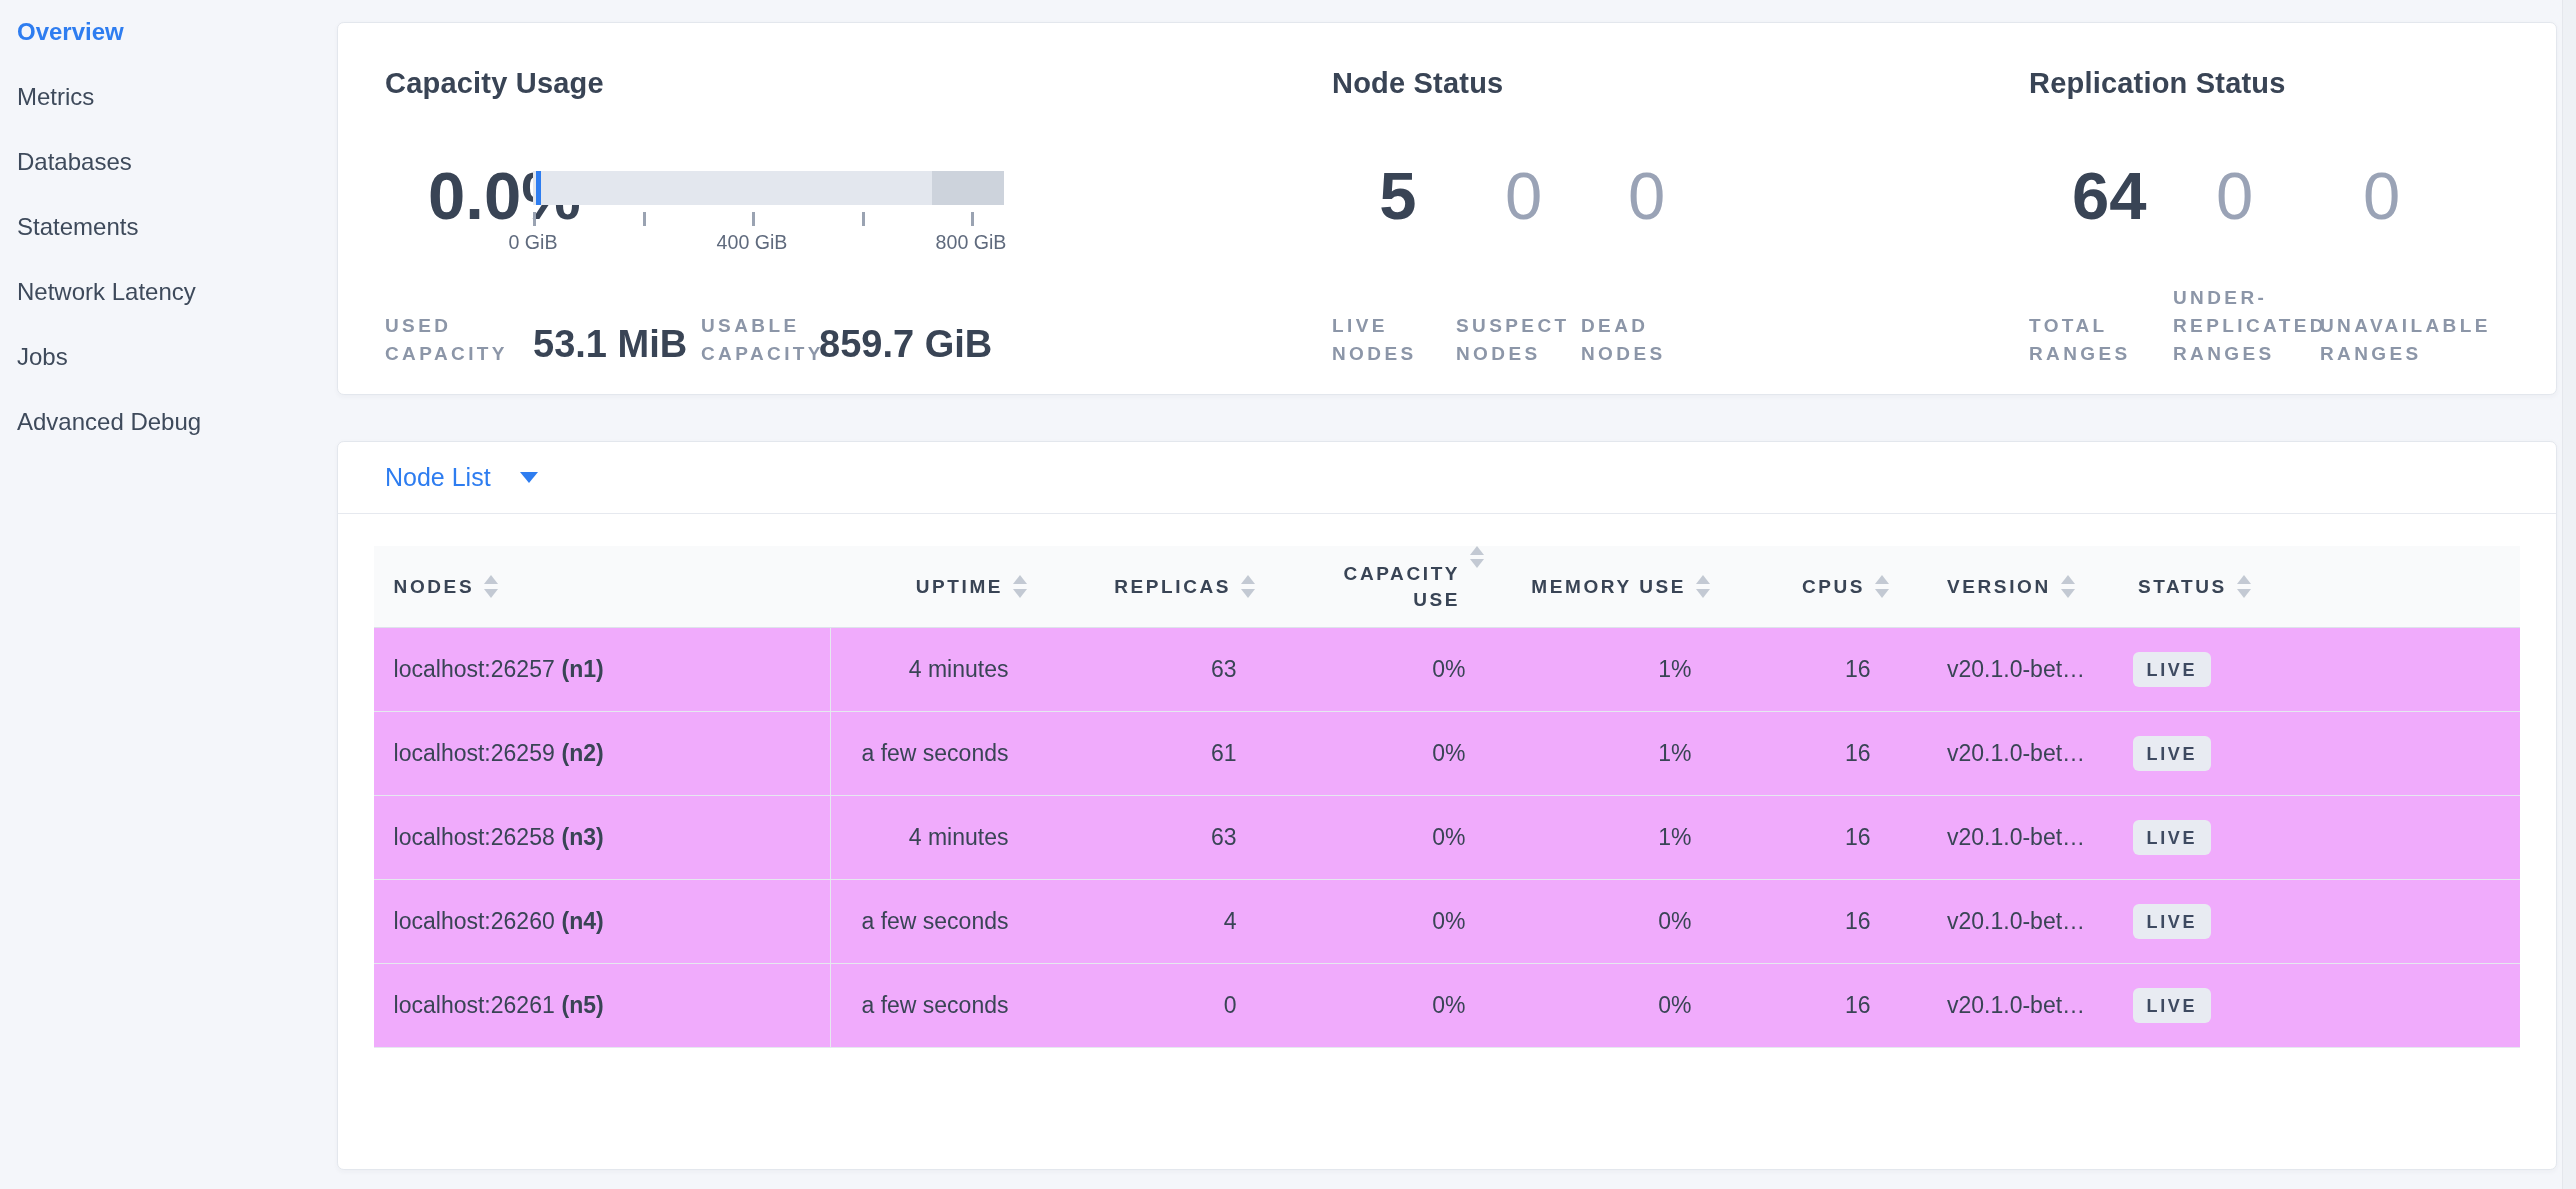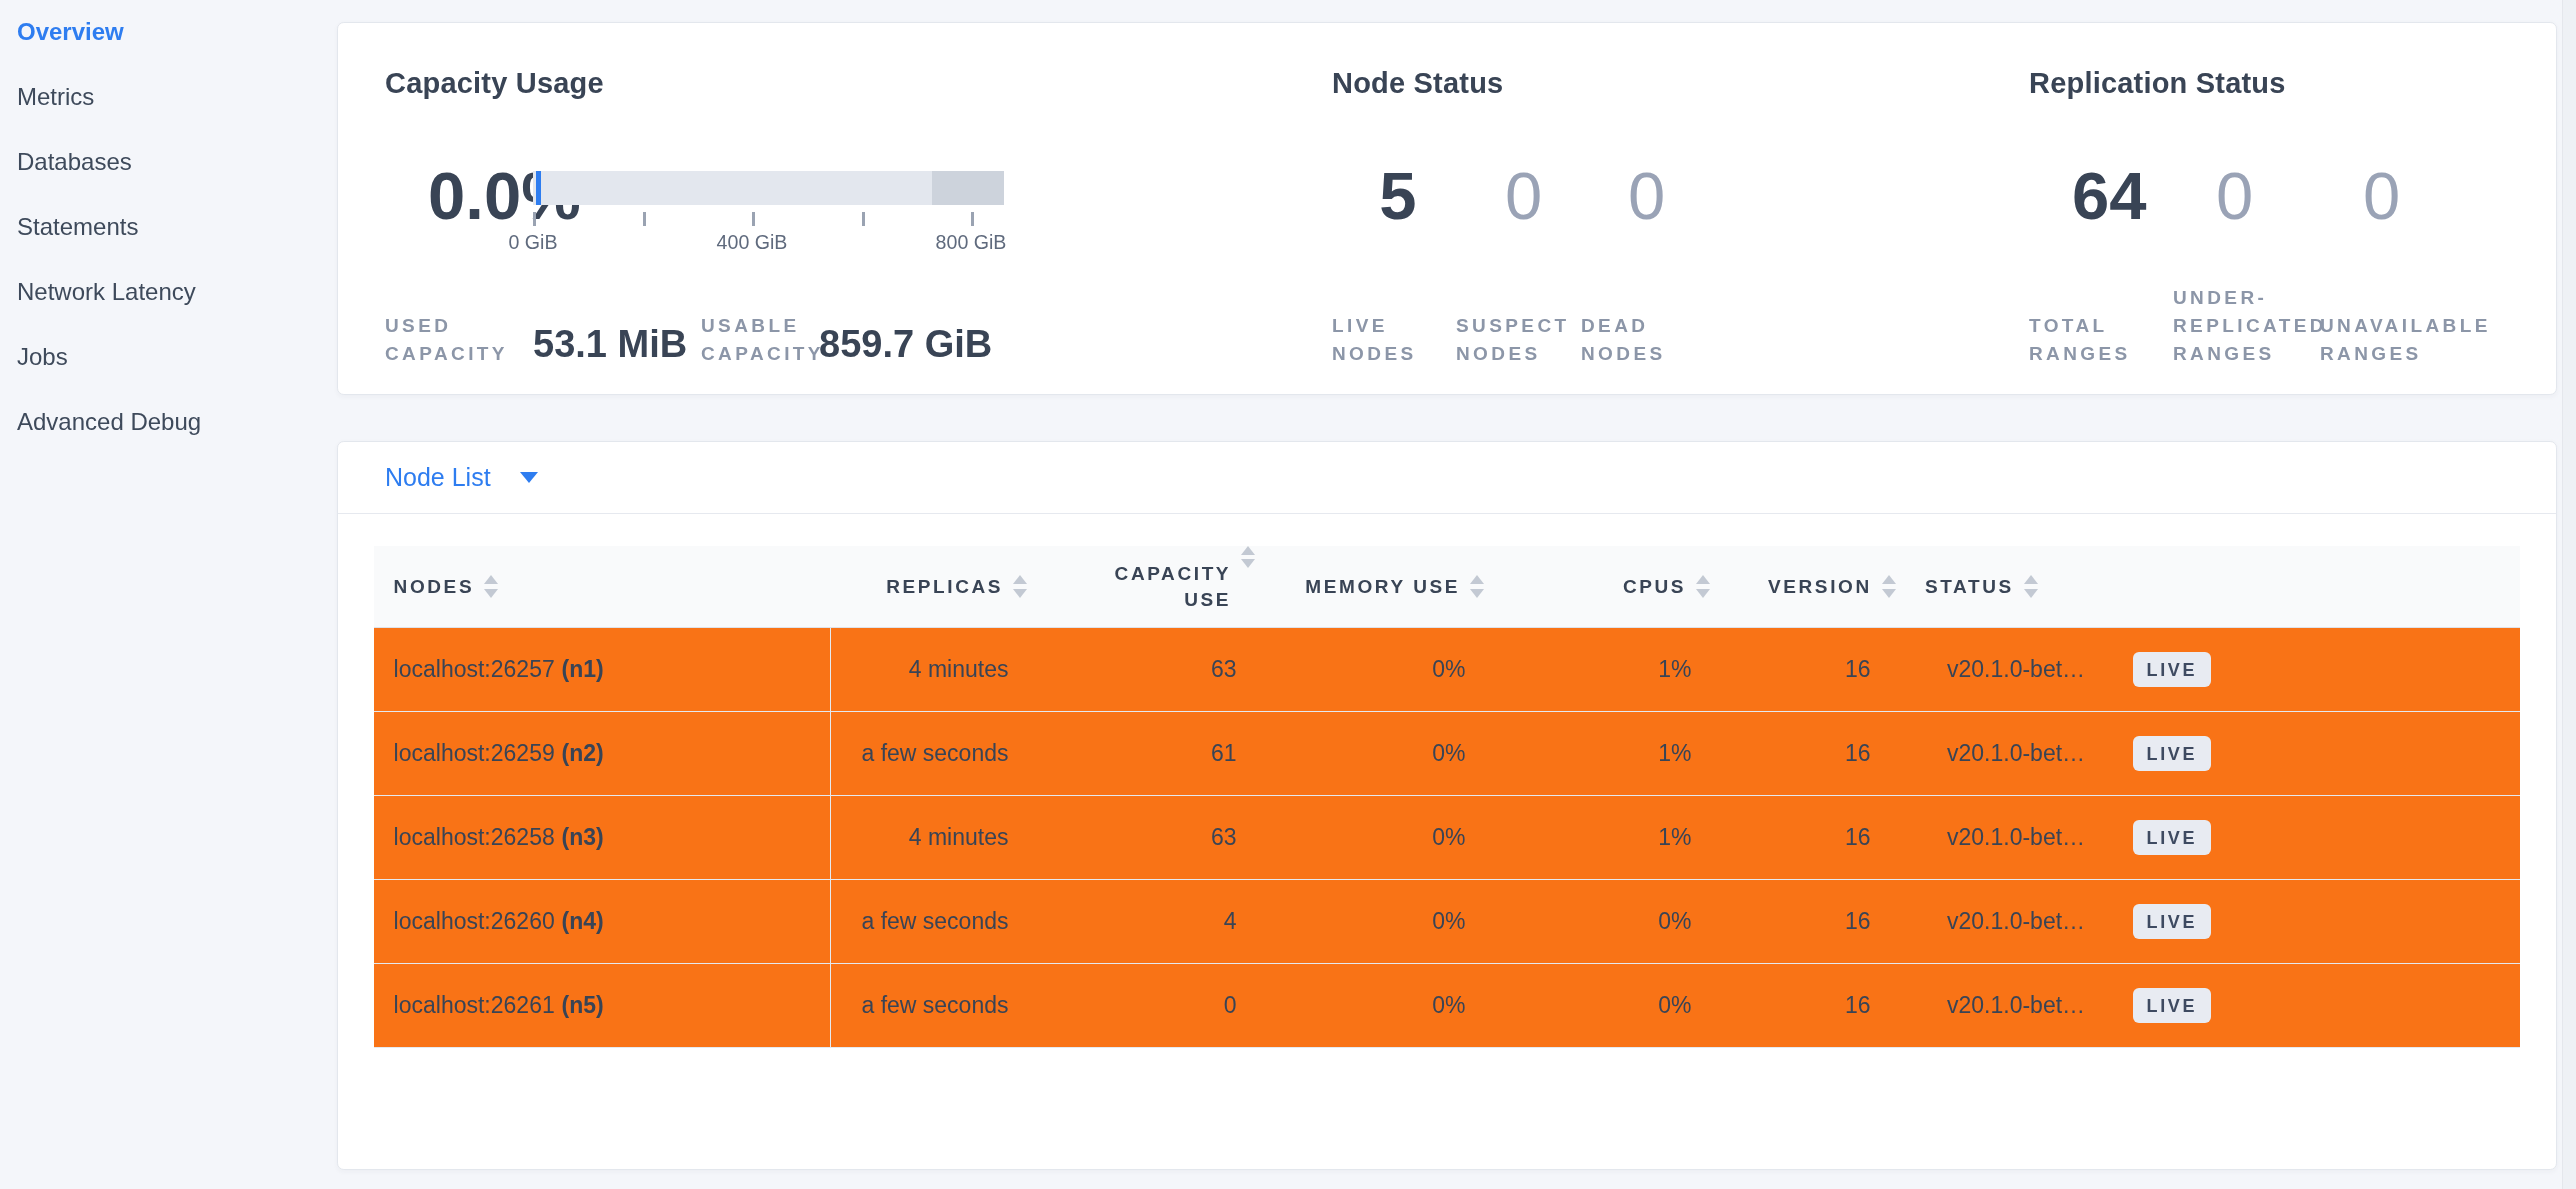--- a/index.html
+++ b/index.html
@@ -75,21 +75,21 @@
   .th.align-right { justify-content:flex-end; padding-right:1.7px; }
   .th.align-right .lines { text-align:right; }
   .th.c1 { padding-left:19.6px; }
   .th.c7 { padding-left:56px; }
   .th.c8 { padding-left:34px; }
   .sort { display:flex; flex-direction:column; gap:4.3px; }
   .sort i { display:block; width:0; height:0; border-left:7.7px solid transparent; border-right:7.7px solid transparent; }
   .sort .up { border-bottom:9.4px solid #C3C9D3; }
   .sort .dn { border-top:9.4px solid #C3C9D3; }
 
-  .trow { height:84px; border-bottom:1.7px solid #E5E9EF; background:#f97316; }
+  .trow { height:84px; border-bottom:1.7px solid #E5E9EF; background:#f0abfc; }
   .td { display:flex; align-items:center; font-size:23px; color:#394455; white-space:nowrap; }
   .td.align-right { justify-content:flex-end; padding-right:20.5px; }
   .td.c1 { padding-left:19.6px; border-right:1.7px solid #E5E9EF; }
   .td.c7 { padding-left:56px; }
   .td.c8 { padding-left:29px; }
   .node-id { font-weight:700; margin-left:6.8px; }
   .badge { display:inline-block; background:#E8EBF2; color:#3E4A61; font-size:18px; font-weight:700;
            letter-spacing:2.6px; padding:8.5px 13.6px; border-radius:6px; line-height:1; }
 
   
@@ -206,20 +206,29 @@
         <div class="thead" id="thead">
             <div class="th c1">
               <div class="lines">
                 <div>NODES</div>
               </div>
               <div class="sort">
                 <i class="up"></i>
                 <i class="dn"></i>
               </div>
             </div>
+            <div class="th c2 align-right">
+              <div class="lines">
+                <div>UPTIME</div>
+              </div>
+              <div class="sort">
+                <i class="up"></i>
+                <i class="dn"></i>
+              </div>
+            </div>
             <div class="th c3 align-right">
               <div class="lines">
                 <div>REPLICAS</div>
               </div>
               <div class="sort">
                 <i class="up"></i>
                 <i class="dn"></i>
               </div>
             </div>
             <div class="th c4 align-right">

